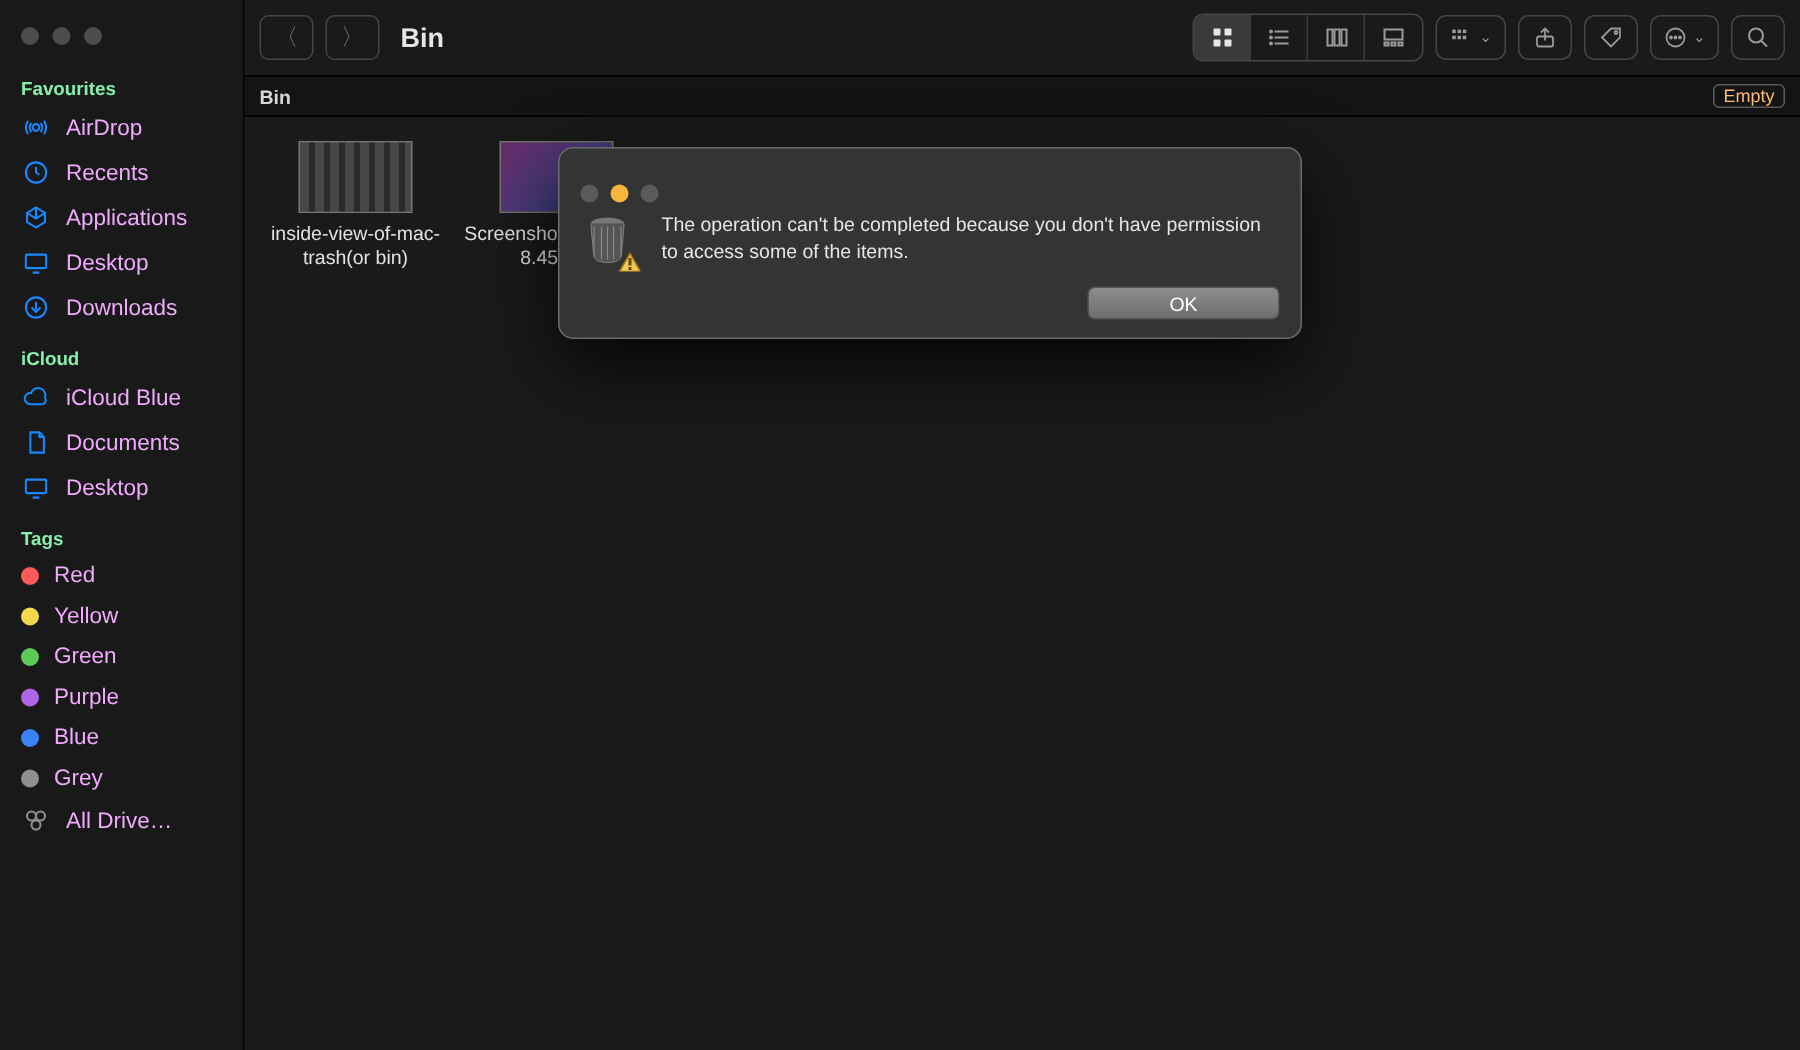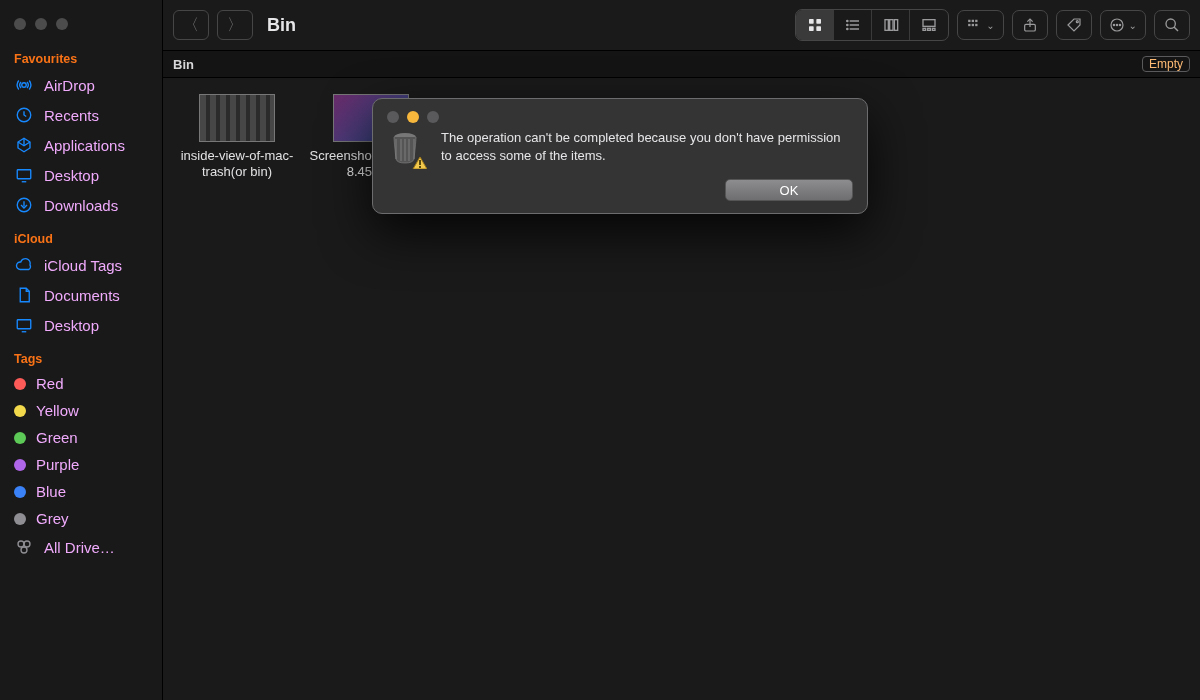--- a/index.html
+++ b/index.html
@@ -4,21 +4,21 @@
 <style>
   * { box-sizing: border-box; margin: 0; padding: 0; font-family: -apple-system, "Helvetica Neue", Arial, sans-serif; }
   html, body { width: 1200px; height: 700px; background: #0e0e0e; color: #ccc; overflow: hidden; }
 
   .window { width: 1200px; height: 700px; display: flex; background: #111; }
 
   
   .sidebar { width: 162px; background: #1a191a; display: flex; flex-direction: column; padding-top: 8px; }
   .sidebar .dots { display: flex; gap: 9px; padding: 10px 14px 10px 14px; }
   .sidebar .dot { width: 12px; height: 12px; border-radius: 50%; background: #4d4c4d; }
-  .section-header { color: #f97316; font-size: 12.5px; font-weight: 600; padding: 12px 14px 4px 14px; }
+  .section-header { color: #86efac; font-size: 12.5px; font-weight: 600; padding: 12px 14px 4px 14px; }
   .side-item { display: flex; align-items: center; gap: 10px; padding: 5px 14px; font-size: 15px; color: #f0abfc; cursor: default; }
   .side-item .icon { width: 20px; height: 20px; display:flex; align-items:center; justify-content:center; color:#1789ff; }
   .tag-dot { width: 12px; height: 12px; border-radius: 50%; }
 
   
   .main { flex: 1; display: flex; flex-direction: column; background: #1a1a1a; border-left: 1px solid #000; }
 
   .toolbar { height: 50px; display: flex; align-items: center; justify-content: space-between; padding: 0 10px; background: #1a1a1a; }
   .tb-left { display:flex; align-items:center; gap: 14px; }
   .nav-btns { display:flex; gap:8px; }
@@ -37,21 +37,21 @@
   .content { flex:1; background:#1a1a1a; position:relative; padding:16px 10px; display:flex; align-items:flex-start; gap:6px; }
 
   .file { width: 128px; display:flex; flex-direction:column; align-items:center; gap:6px; text-align:center; }
   .thumb { width: 76px; height: 48px; border:1px solid #777; background:#2b2b2b; }
   .thumb-inner { width:100%; height:100%; background: repeating-linear-gradient(90deg,#5b5b5b 0 6px,#2b2b2b 6px 10px), repeating-linear-gradient(0deg,#5b5b5b 0 6px,#2b2b2b 6px 10px); opacity:.6;}
   .fname { font-size:13px; line-height:1.25; color:#e2e2e4; }
   .folder-icon-svg { width: 72px; height: 50px; }
   .pill { background:#4a4a4c; color:#d0d0d2; padding:1px 6px; border-radius:4px; font-size:13px; display:inline-block;}
 
   
-  .dialog { position:absolute; left:372px; top:98px; width:496px; background:#343435; border:1px solid #6c6c6e; border-radius:10px; box-shadow: 0 18px 50px rgba(0,0,0,.8); padding:12px 14px 12px 14px; }
+  .dialog { position:absolute; left:372px; top:98px; width:496px; background:#343435; border:1px solid #6c6c6e; border-radius:10px; box-shadow: 0 18px 50px rgba(0,0,0,.8); padding:24px 14px 12px 14px; }
   .dlg-dots { display:flex; gap:8px; margin-bottom:6px;}
   .dlg-dot { width:12px; height:12px; border-radius:50%; }
   .dlg-body { display:flex; gap:14px; }
   .dlg-icon { width:40px; height:40px; position:relative; }
   .dlg-text { font-size:13px; color:#e6e6e8; line-height:1.35; }
   .dlg-actions { display:flex; justify-content:flex-end; margin-top:10px;}
   .ok-btn { width:128px; height:22px; background: linear-gradient(#8d8d90,#6e6e71); border:1px solid #555; border-radius:5px; color:#fff; font-size:13px; display:flex; align-items:center; justify-content:center; }
 
   svg { display:block; }
   .chev { font-size:16px; }
@@ -120,21 +120,21 @@
       <span>Downloads</span>
     </div>
 
     <div class="section-header">iCloud</div>
     <div class="side-item">
       <span class="icon">
           <svg width="18" height="18" viewBox="0 0 24 24" fill="none" stroke="currentColor" stroke-width="1.8">
             <path d="M7 18a5 5 0 1 1 .7-9.95A6 6 0 0 1 20 12a4 4 0 0 1-2 6H7z"></path>
           </svg>
         </span>
-      <span>iCloud Tags</span>
+      <span>iCloud Blue</span>
     </div>
     <div class="side-item">
       <span class="icon">
           <svg width="18" height="18" viewBox="0 0 24 24" fill="none" stroke="currentColor" stroke-width="1.8">
             <path d="M7 3h8l4 4v14H7z"></path>
             <path d="M15 3v4h4"></path>
           </svg>
         </span>
       <span>Documents</span>
     </div>

